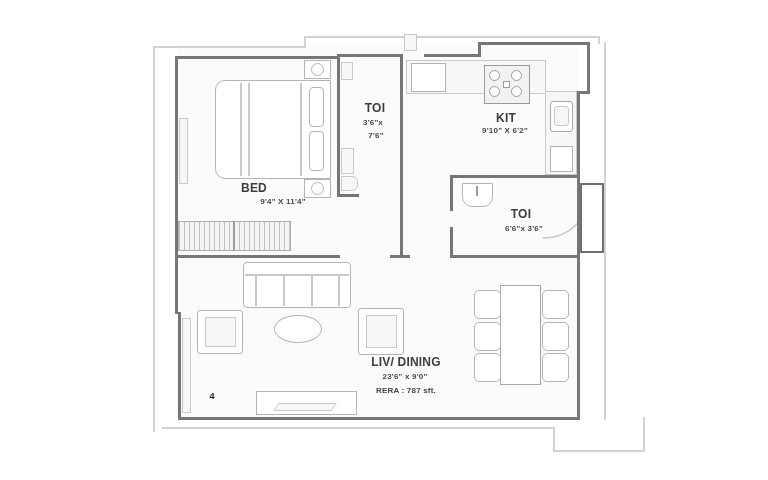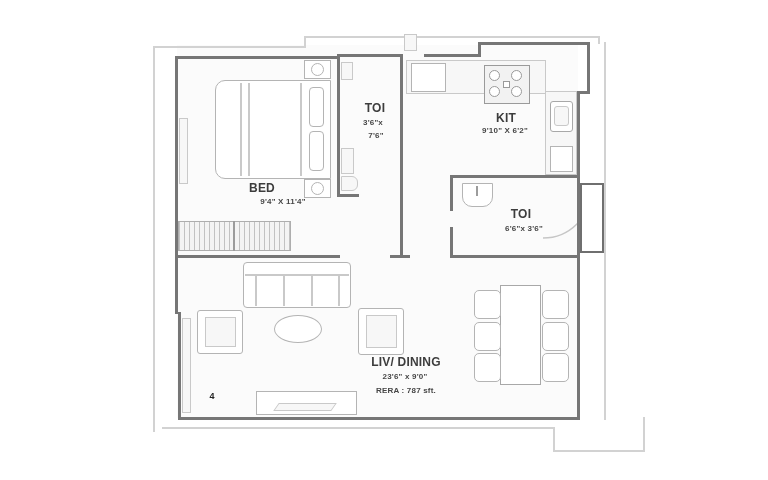--- a/index.html
+++ b/index.html
@@ -118,21 +118,21 @@
   <div class="fur" style="left:542px;top:353px;width:27px;height:29px;border-radius:5px;"></div>
 
   <div style="position:absolute;left:580px;top:183px;width:24px;height:70px;border:2px solid #6f6f6f;background:#ffffff;box-sizing:border-box;z-index:5;"></div>
 
   <svg class="overlay" width="768" height="480">
     <line x1="582" y1="185" x2="602" y2="251" stroke="#6f6f6f" stroke-width="1.5"></line>
     <line x1="602" y1="185" x2="582" y2="251" stroke="#6f6f6f" stroke-width="1.5"></line>
     <path d="M 591 190 A 48 48 0 0 1 543 238" fill="none" stroke="#c6c6c6" stroke-width="1.5"></path>
   </svg>
 
-  <div class="lbl" style="left:262px;top:188px;">BED</div>
+  <div class="lbl" style="left:254px;top:188px;">BED</div>
   <div class="lbl dim" style="left:283px;top:201px;">9'4" X 11'4"</div>
 
   <div class="lbl" style="left:375px;top:108px;">TOI</div>
   <div class="lbl dim" style="left:373px;top:122px;">3'6"x</div>
   <div class="lbl dim" style="left:376px;top:135px;">7'6"</div>
 
   <div class="lbl" style="left:506px;top:118px;">KIT</div>
   <div class="lbl dim" style="left:505px;top:130px;">9'10" X 6'2"</div>
 
   <div class="lbl" style="left:521px;top:214px;">TOI</div>

